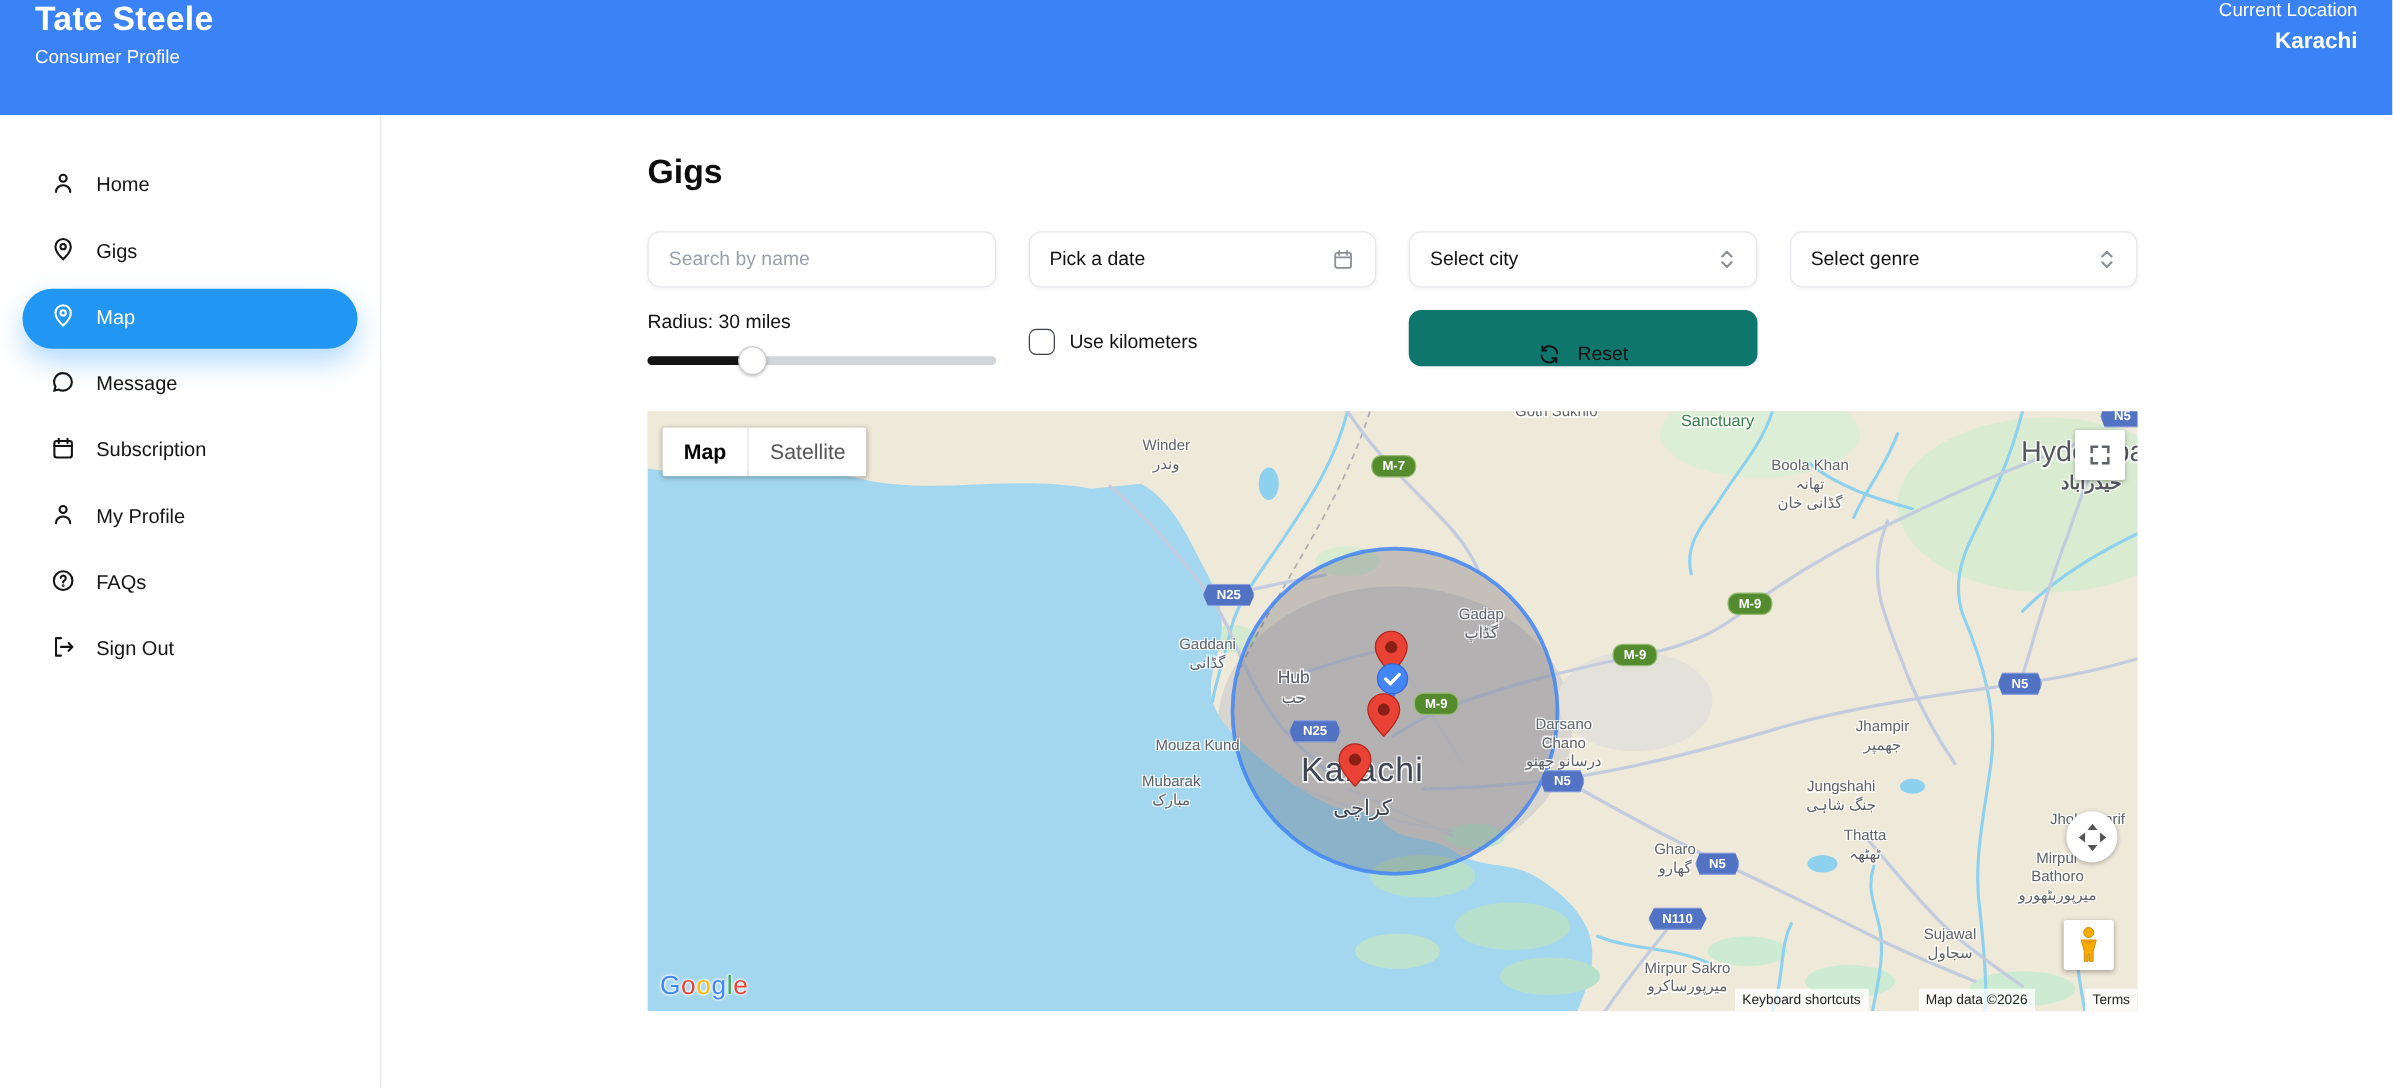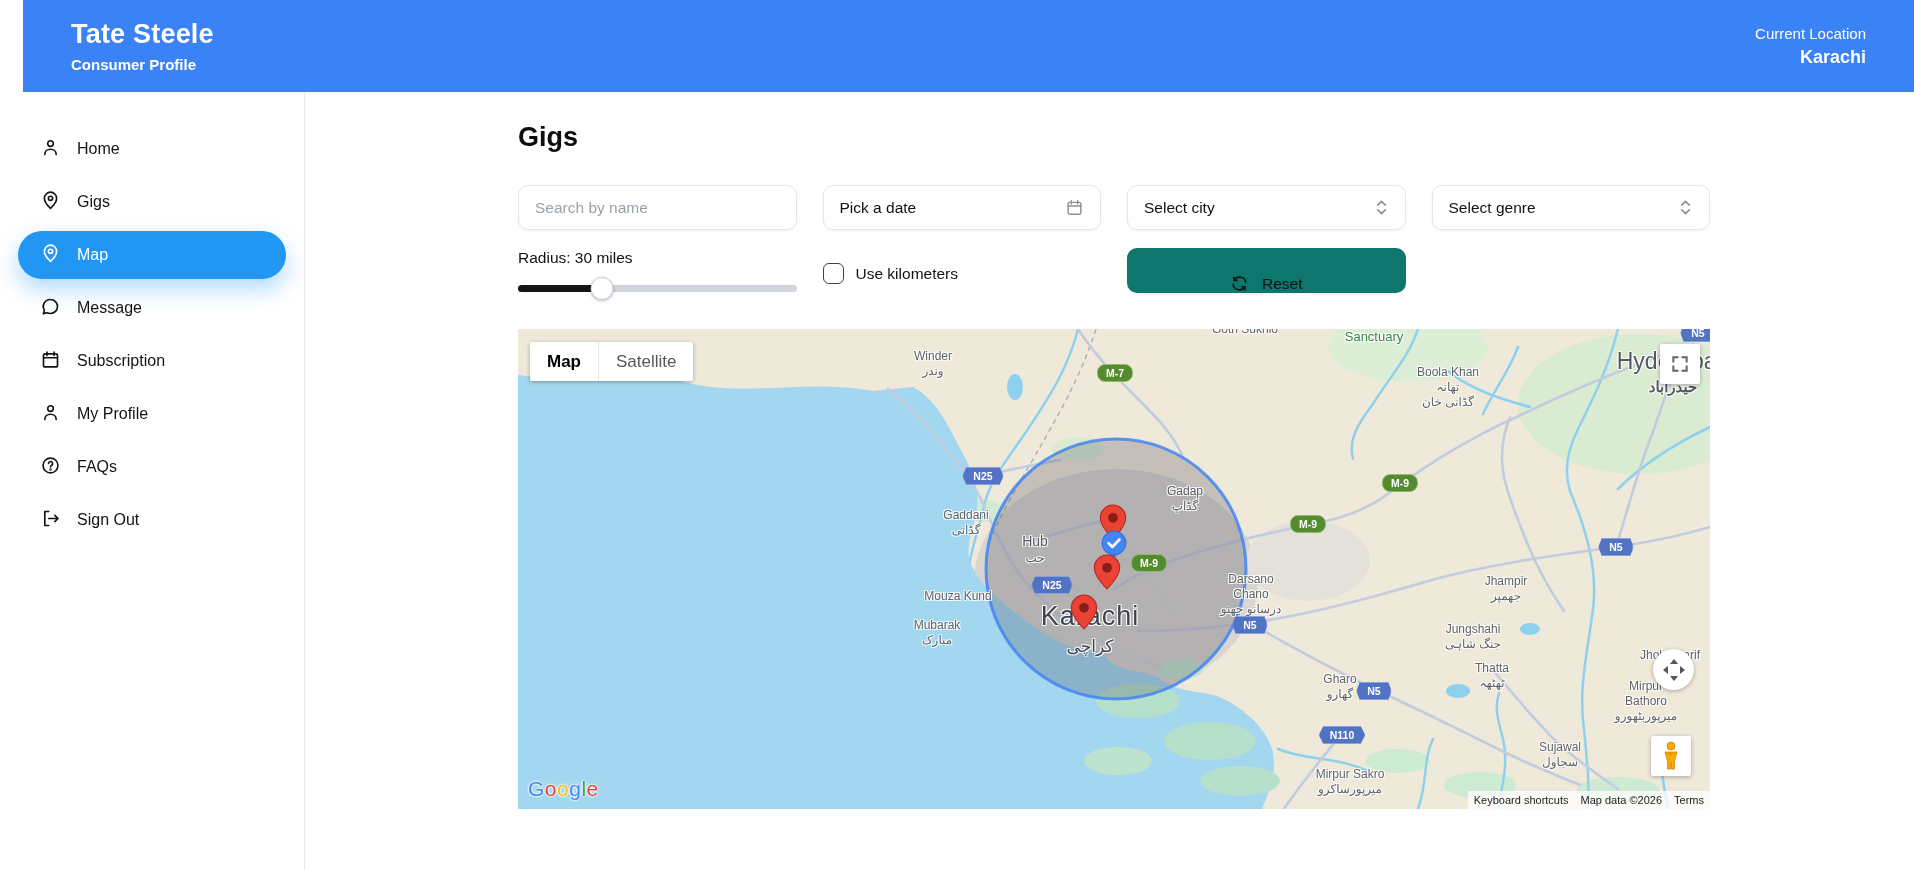--- a/index.html
+++ b/index.html
@@ -1,23 +1,23 @@
 <!DOCTYPE html>
 <html><head>
 <meta charset="utf-8">
 <style>
   * { margin:0; padding:0; box-sizing:border-box; }
   html,body { width:1914px; height:870px; overflow:hidden; background:#fff;
     font-family:"Liberation Sans", sans-serif; }
 
   
   .header { height:92px; background:#3b82f6; color:#fff; display:flex;
-    justify-content:space-between; align-items:center; padding:0 48px;margin-left:23px; }
+    justify-content:space-between; padding:0 28px; }
   .header .title { font-size:27px; font-weight:bold; letter-spacing:.2px; }
-  .header .subtitle { font-size:15px; margin-top:6px; font-weight:700; }
+  .header .subtitle { font-size:15px; margin-top:6px; font-weight:400; }
   .header .loc { text-align:right; }
   .header .loc-label { font-size:15px; font-weight:400; }
   .header .loc-value { font-size:18px; font-weight:bold; margin-top:5px; }
 
   
   .layout { display:flex; height:778px; }
   .sidebar { width:305px; border-right:1px solid #e8eaed; padding-top:28px; flex:none; background:#fff; }
   .nav-item { display:flex; align-items:center; gap:16px; height:48px; margin:5px 18px 5px 18px;
     padding-left:22px; font-size:16px; color:#141414; border-radius:24px; cursor:pointer; }
   .nav-item svg { width:21px; height:21px; flex:none; }
@@ -78,21 +78,21 @@
   .sq-btn { position:absolute; width:40px; height:40px; background:#fff; border:none; border-radius:2px;
     box-shadow:0 1px 4px rgba(0,0,0,.3); display:flex; align-items:center; justify-content:center;
     cursor:pointer; z-index:20; }
   .fullscreen-btn { right:10px; top:15px; }
   .pegman-btn { right:19px; top:407px; }
   .pan-btn { position:absolute; width:41px; height:41px; border-radius:50%; background:#fff; border:none;
     box-shadow:0 1px 4px rgba(0,0,0,.3); right:16px; top:320px; display:flex; align-items:center;
     justify-content:center; cursor:pointer; z-index:20; }
   .glogo { position:absolute; left:10px; bottom:8px; z-index:20; font-size:21px; font-weight:500;
     letter-spacing:.5px; text-shadow:0 0 2px #fff,0 0 2px #fff,0 0 3px #fff; }
-  .attr { position:absolute; right:0; bottom:0; z-index:20; display:flex; font-size:11px; color:#222; }
+  .attr { position:absolute; right:0; bottom:0; z-index:20; display:flex; font-size:11px; color:#222;gap:40px; }
   .attr span { background:rgba(255,255,255,.75); padding:3px 6px; cursor:pointer; white-space:nowrap; }
 </style>
 </head>
 <body>
 
 <div class="header">
   <div>
     <div class="title">Tate Steele</div>
     <div class="subtitle">Consumer Profile</div>
   </div>

